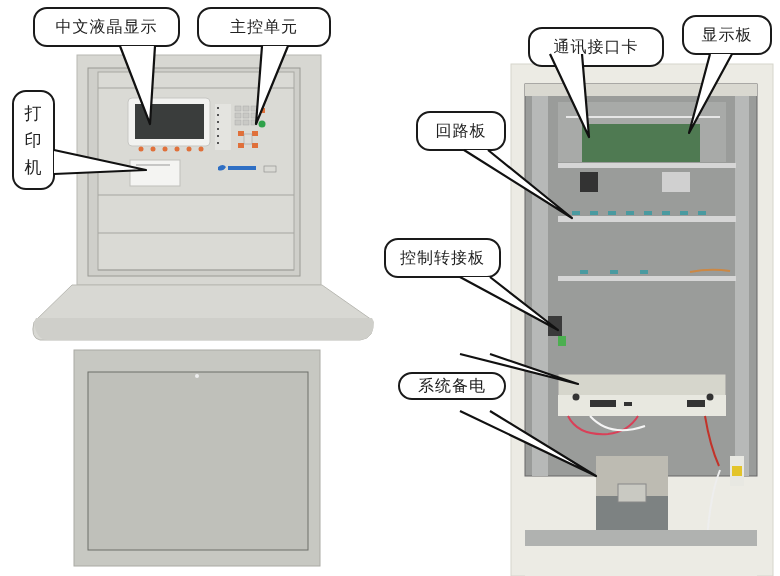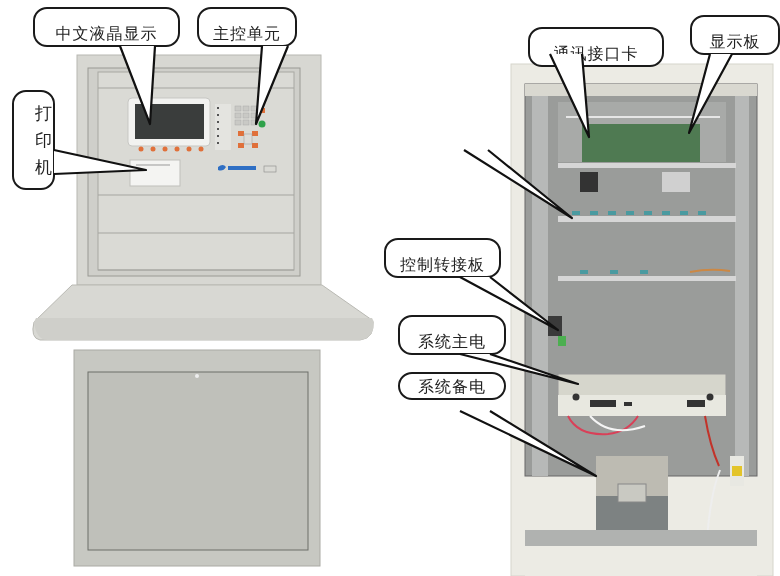--- a/index.html
+++ b/index.html
@@ -1,19 +1,19 @@
 <!DOCTYPE html>
 <html><head>
 <meta charset="utf-8">
 <style>
   html,body{margin:0;padding:0;background:#fff;}
   body{width:780px;height:576px;position:relative;overflow:hidden;font-family:"DejaVu Serif","Liberation Serif",serif;}
   .abs{position:absolute;}
   svg{position:absolute;left:0;top:0;}
-  .callout{position:absolute;background:#fff;border:2px solid #1a1a1a;border-radius:14px;box-sizing:border-box;display:flex;align-items:flex-end;justify-content:center;font-size:16px;color:#222;letter-spacing:1px;z-index:5;}
+  .callout{position:absolute;background:#fff;border:2px solid #1a1a1a;border-radius:14px;box-sizing:border-box;display:flex;align-items:center;justify-content:center;font-size:16px;color:#222;letter-spacing:1px;z-index:5;}
   .callout.vert{flex-direction:column;font-size:17px;line-height:27px;}
   .callout span{display:block;}
 </style>
 </head>
 <body>
 
 <div class="abs" style="left:0;top:0;width:390px;height:576px;">
   <svg width="390" height="576">
 
     <rect x="77" y="55" width="244" height="230" fill="#d7d7d2" stroke="#b8b8b2"></rect>
@@ -80,21 +80,21 @@
     <path d="M34 322 Q36 340 48 340 L360 340 Q374 338 374 322 L372 318 L36 318 Z" fill="#cfcfca"></path>
 
     <rect x="74" y="350" width="246" height="216" fill="#c7c8c2" stroke="#aaaaa4"></rect>
     <rect x="88" y="372" width="220" height="178" fill="#bfc0ba" stroke="#6d6e69"></rect>
     <circle cx="197" cy="376" r="2" fill="#eee"></circle>
   </svg>
 
   <div class="callout" style="left:33px;top:7px;width:147px;height:40px;">
     <span>中文液晶显示</span>
   </div>
-  <div class="callout" style="left:197px;top:7px;width:100px;height:40px;">
+  <div class="callout" style="left:197px;top:7px;width:134px;height:40px;">
     <span>主控单元</span>
   </div>
   <div class="callout vert" style="left:12px;top:90px;width:43px;height:100px;">
     <span>打</span>
     <span>印</span>
     <span>机</span>
   </div>
 
   <svg width="390" height="576" style="z-index:6">
     <g stroke="#111" stroke-width="2.2" fill="#fff" stroke-linejoin="round">
@@ -168,28 +168,28 @@
     <rect x="342" y="466" width="10" height="10" fill="#e3c42a"></rect>
     <path d="M330 470 q-12 30 -14 90" stroke="#eee" stroke-width="2" fill="none"></path>
 
     <rect x="135" y="530" width="232" height="16" fill="#b0b2b0"></rect>
     <rect x="135" y="546" width="232" height="30" fill="#ecebe4"></rect>
   </svg>
 
   <div class="callout" style="left:138px;top:27px;width:136px;height:40px;">
     <span>通讯接口卡</span>
   </div>
-  <div class="callout" style="left:292px;top:15px;width:90px;height:40px;margin-left:8px;">
+  <div class="callout" style="left:292px;top:15px;width:90px;height:40px;">
     <span>显示板</span>
+  </div>
+  <div class="callout" style="left:26px;top:111px;width:90px;height:40px;">
+    <span>回路板</span>
   </div>
   <div class="callout" style="left:-6px;top:238px;width:117px;height:40px;">
     <span>控制转接板</span>
-  </div>
-  <div class="callout" style="left:8px;top:315px;width:108px;height:40px;">
-    <span>系统主电</span>
   </div>
   <div class="callout" style="left:8px;top:372px;width:108px;height:28px;">
     <span>系统备电</span>
   </div>
 
   <svg width="390" height="576" style="z-index:6">
     <g stroke="#111" stroke-width="2.2" fill="#fff" stroke-linejoin="round">
       <path d="M160 54 L199 137 L192 54"></path>
       <path d="M320 54 L299 133 L342 54"></path>
       <path d="M74 150 L182 218 L98 150"></path>

